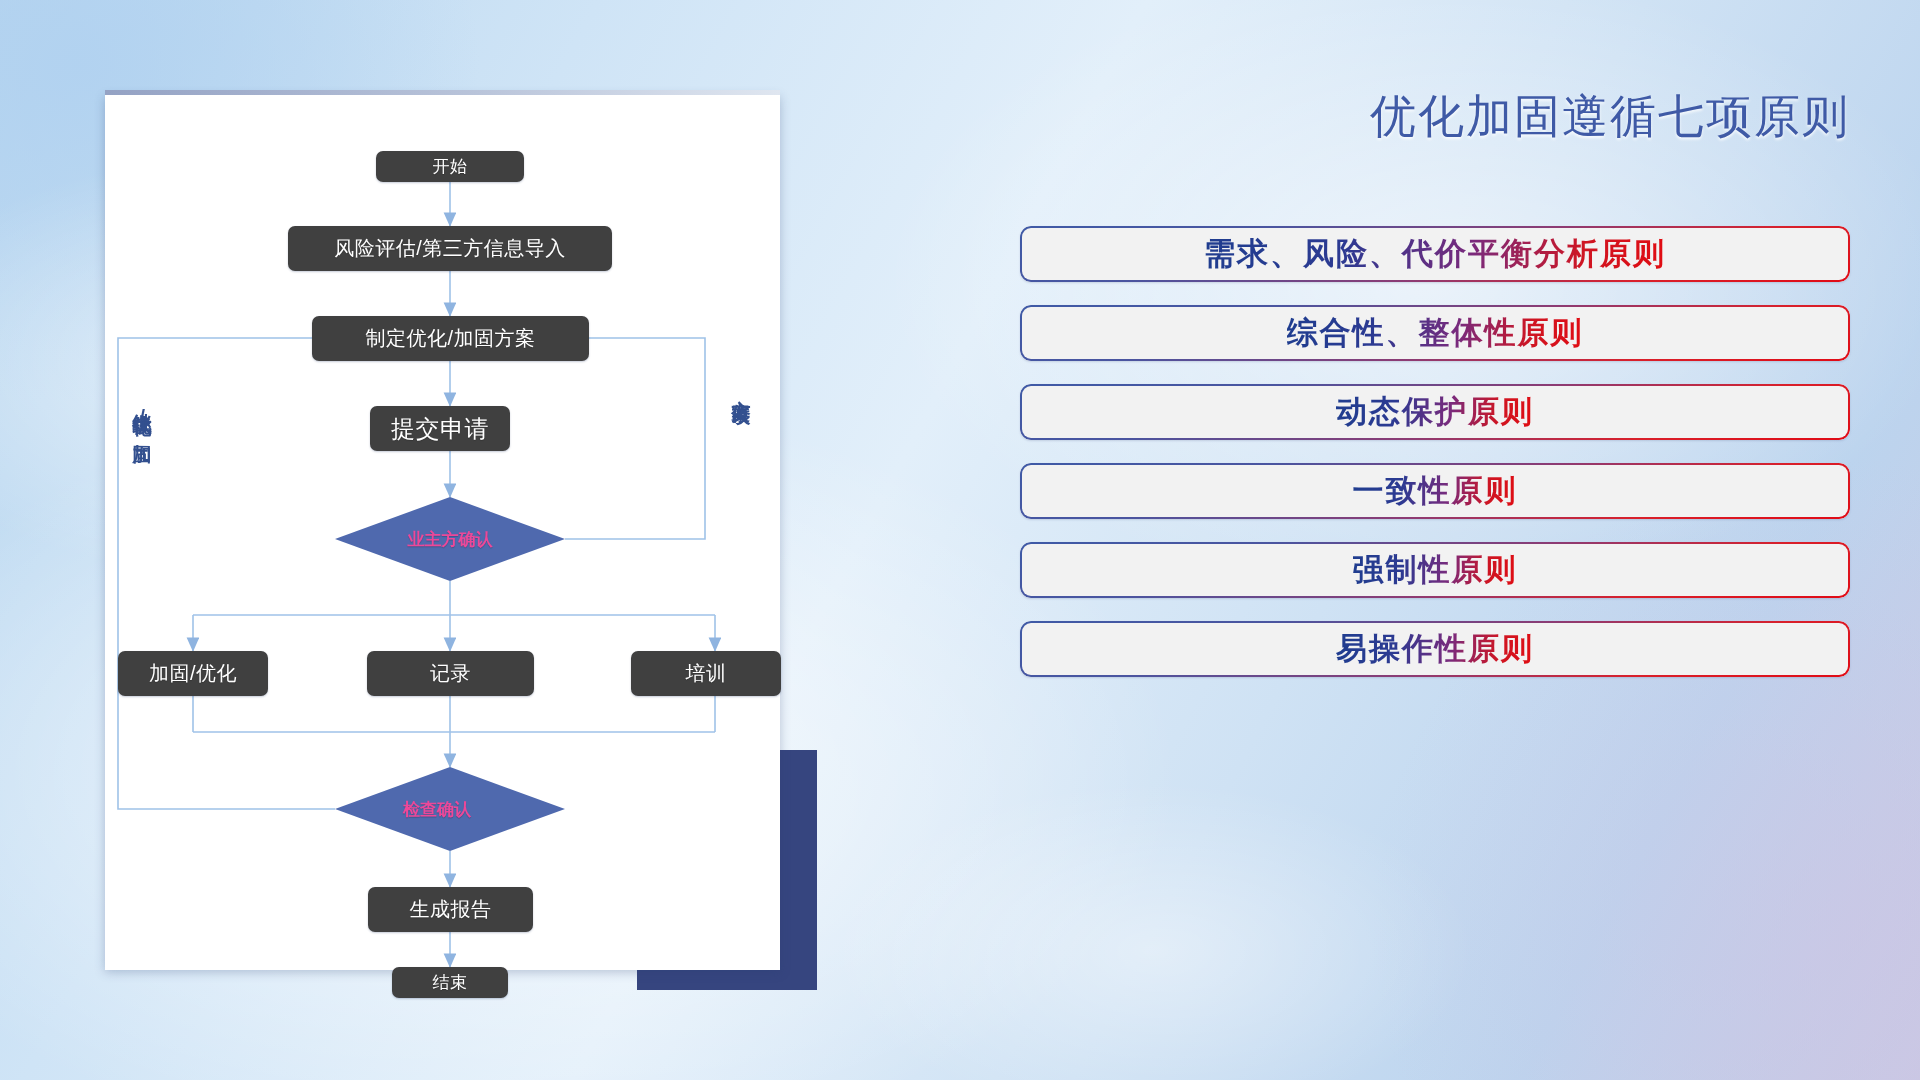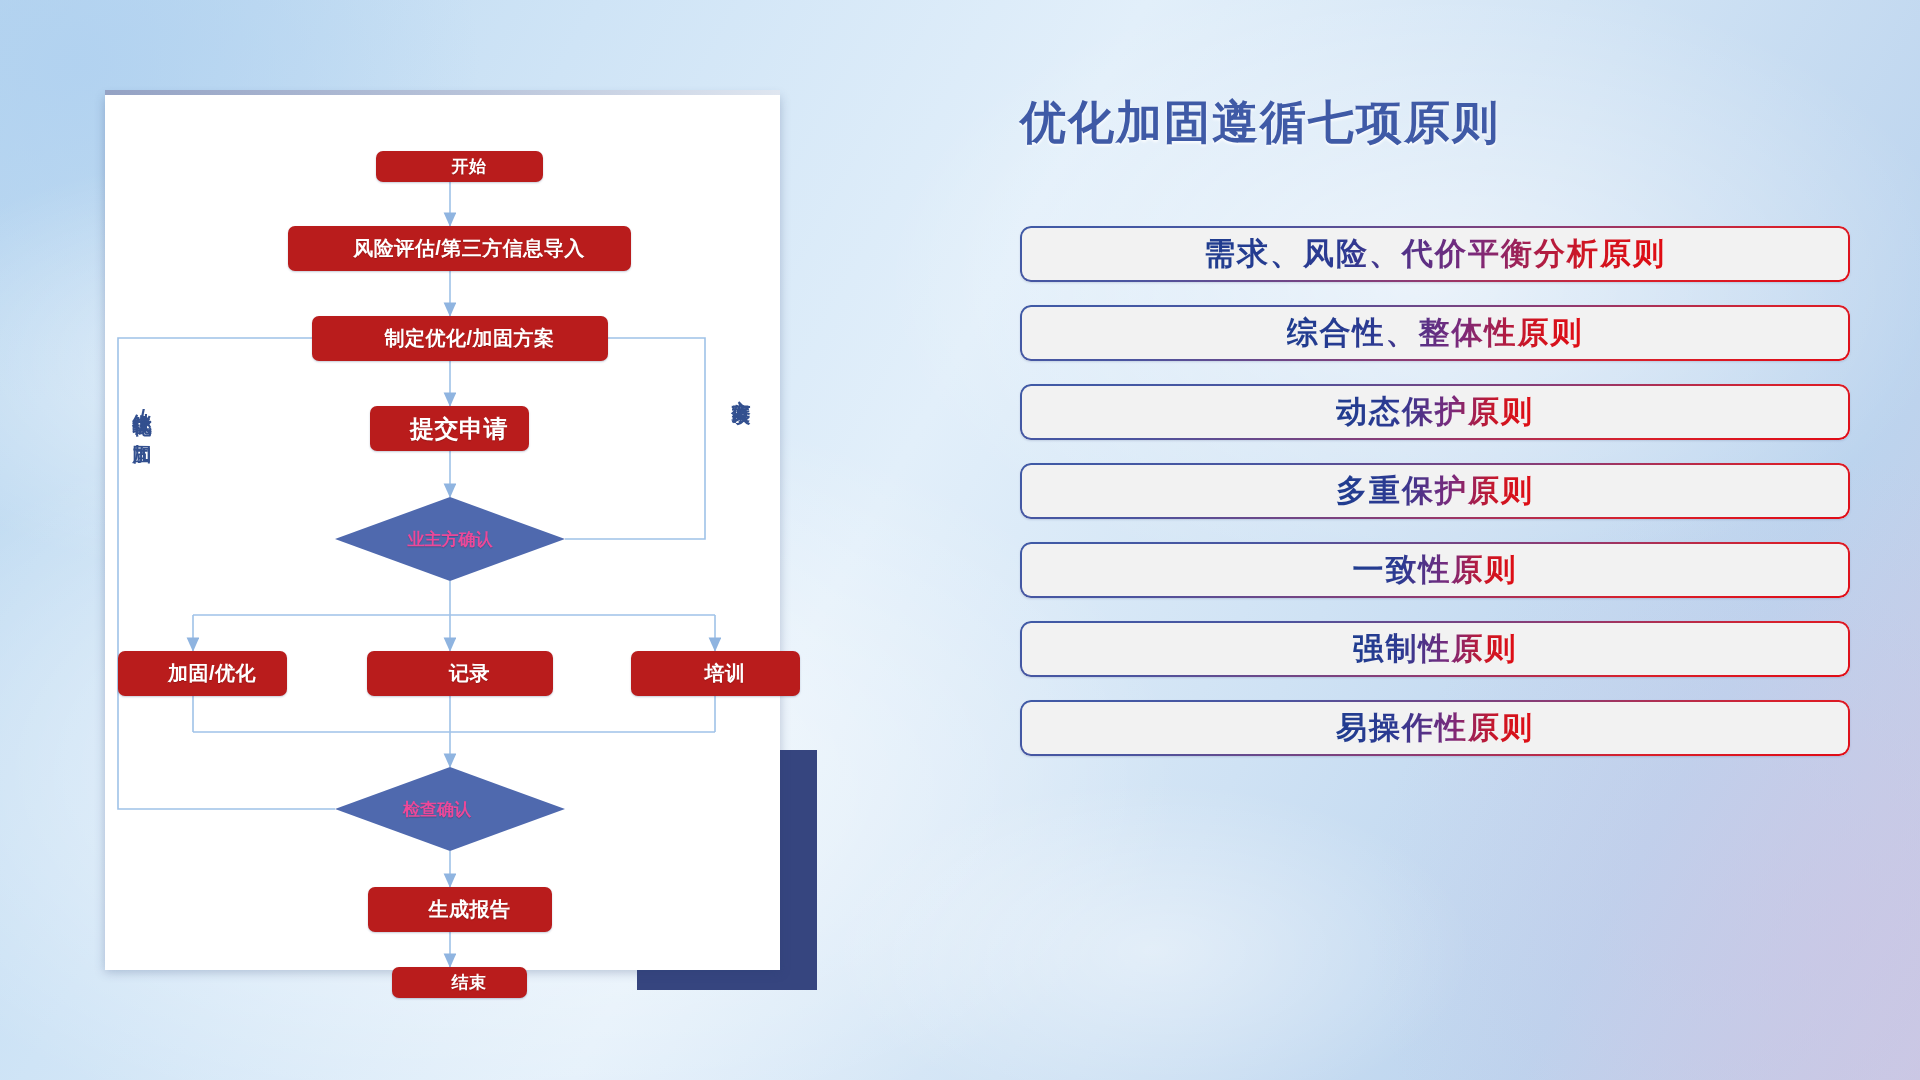--- a/index.html
+++ b/index.html
@@ -31,46 +31,44 @@
   #card{position:absolute;left:105px;top:95px;width:675px;height:875px;
       background:#ffffff;
       box-shadow:0 2px 10px rgba(40,60,110,.28);}
   #card:before{content:"";position:absolute;left:0;top:-5px;width:100%;height:5px;
       background:linear-gradient(90deg,#94a2c4,#b9c4da 55%,#dfe6f0);}
 
   .chart{position:absolute;inset:0;}
   svg.flow{position:absolute;left:0;top:0;}
 
   .nodeBox{
-    position:absolute;background:#b91c1c;color:#fff;border-radius:7px;
+    position:absolute;background:#404040;color:#fff;border-radius:7px;
     display:flex;align-items:center;justify-content:center;
-    font-weight:bold;letter-spacing:.5px;white-space:nowrap;
+    font-weight:normal;letter-spacing:.5px;white-space:nowrap;
     text-shadow:0 1px 1px rgba(0,0,0,.18);
     box-shadow:0 1px 2px rgba(30,50,100,.25);
-    padding-left:19px;
   }
   .diamondLbl{
     position:absolute;color:#ec4899;font-weight:bold;white-space:nowrap;
     text-shadow:0 1px 1px rgba(0,0,0,.2);
     display:flex;align-items:center;justify-content:center;
   }
   .vlabel{
     position:absolute;color:#33508f;font-weight:bold;
     writing-mode:vertical-rl;text-orientation:upright;
     letter-spacing:2px;line-height:1.05;white-space:nowrap;
   }
 
   
   #right{position:absolute;left:1020px;top:86px;width:830px;height:920px;}
   #rtitle{
-    position:absolute;left:0;top:0;width:830px;text-align:left;
-    font-size:46px;font-weight:bold;color:#3f5aa6;
+    position:absolute;left:0;top:0;width:830px;text-align:right;
+    font-size:46px;font-weight:normal;color:#3f5aa6;
     letter-spacing:2px;
     text-shadow:0 2px 3px rgba(255,255,255,.85);
-    margin-top:6px;
   }
   #plist{position:absolute;left:0;top:140px;width:830px;}
   .pill{
     position:relative;height:56px;margin-bottom:23px;border-radius:11px;
     background:#f2f2f2;
     display:flex;align-items:center;justify-content:center;
     box-shadow:0 1px 2px rgba(60,80,130,.18);
   }
   .pill .pborder{
     position:absolute;inset:0;border-radius:11px;pointer-events:none;
@@ -209,24 +207,20 @@
     <div class="pill">
       <span class="pborder"></span>
       <span class="ptext">综合性、整体性原则</span>
     </div>
 
     <div class="pill">
       <span class="pborder"></span>
       <span class="ptext">动态保护原则</span>
     </div>
 
-    <div class="pill">
-      <span class="pborder"></span>
-      <span class="ptext">多重保护原则</span>
-    </div>
 
     <div class="pill">
       <span class="pborder"></span>
       <span class="ptext">一致性原则</span>
     </div>
 
     <div class="pill">
       <span class="pborder"></span>
       <span class="ptext">强制性原则</span>
     </div>

